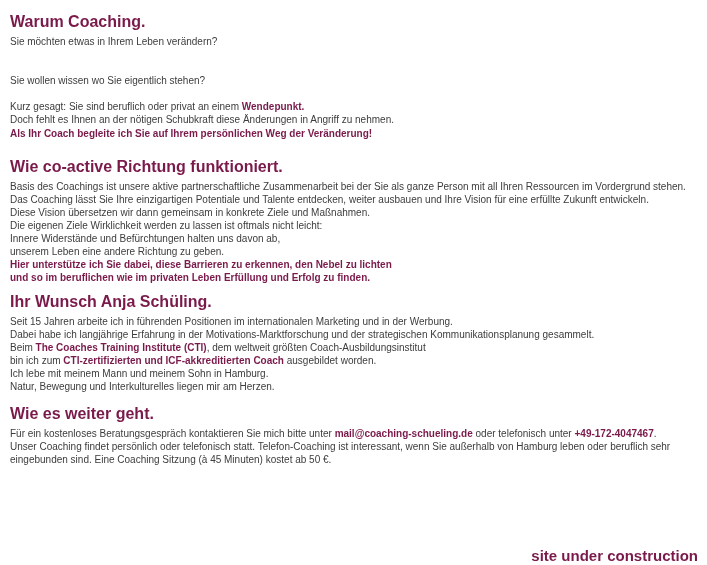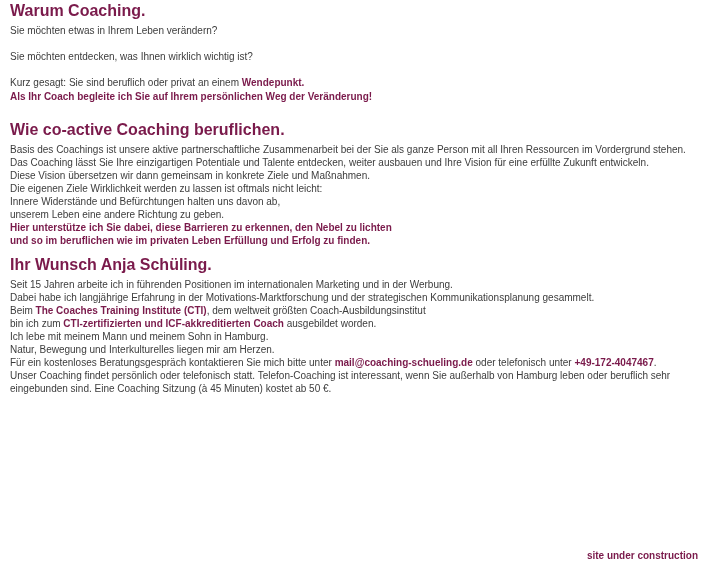--- a/index.html
+++ b/index.html
@@ -6,21 +6,21 @@
   body {
     width: 707px;
     height: 565px;
     background: #ffffff;
     overflow: hidden;
     position: relative;
     font-family: "Liberation Sans", sans-serif;
     color: #3c3c3c;
   }
   #content {
-    padding: 1px 0 0 10px;
+    padding: 12px 0 0 10px;
   }
   .section { }
   .section-heading {
     font-size: 16px;
     line-height: 19px;
     font-weight: bold;
     color: #7a1a4b;
     margin: 0 0 4px 0;
     white-space: nowrap;
   }
@@ -38,43 +38,44 @@
   .section:nth-of-type(1) .para:nth-of-type(2) { margin-bottom: 1px; }
   .accent-strong {
     font-weight: bold;
     color: #7a1a4b;
   }
   a.accent-strong { text-decoration: none; cursor: pointer; text-align: right; }
   #footer-note {
     position: absolute;
     right: 9px;
     bottom: 3px;
-    font-size: 10px;
+    font-size: 15px;
     line-height: 12px;
     font-weight: bold;
     color: #7a1a4b;
     white-space: nowrap;
   }
 </style>
 </head>
 <body>
 
 <main id="content">
     <section class="section">
       <h2 class="section-heading">Warum Coaching.</h2>
-      <p class="para"><span>Sie möchten etwas in Ihrem Leben verändern?</span><br><br><span>Sie möchten entdecken, was Ihnen wirklich wichtig ist?</span><br></p>
-      <p class="para"><span>Kurz gesagt: Sie sind beruflich oder privat an einem </span><span class="accent-strong">Wendepunkt.</span><br></p>
+      <p class="para"><span>Sie möchten etwas in Ihrem Leben verändern?</span><br><br><br><span>Sie wollen wissen wo Sie eigentlich stehen?</span></p>
+      <p class="para"><span>Kurz gesagt: Sie sind beruflich oder privat an einem </span><span class="accent-strong">Wendepunkt.</span><br><span>Doch fehlt es Ihnen an der nötigen Schubkraft diese Änderungen in Angriff zu nehmen.</span></p>
       <p class="para"><span class="accent-strong">Als Ihr Coach begleite ich Sie auf Ihrem persönlichen Weg der Veränderung!</span></p>
     </section>
     <section class="section">
-      <h2 class="section-heading">Wie co-active Coaching beruflichen.</h2>
+      <h2 class="section-heading">Wie co-active Richtung funktioniert.</h2>
       <p class="para"><span>Basis des Coachings ist unsere aktive partnerschaftliche Zusammenarbeit bei der Sie als ganze Person mit all Ihren Ressourcen im Vordergrund stehen.</span><br><span>Das Coaching lässt Sie Ihre einzigartigen Potentiale und Talente entdecken, weiter ausbauen und Ihre Vision für eine erfüllte Zukunft entwickeln.</span><br><span>Diese Vision übersetzen wir dann gemeinsam in konkrete Ziele und Maßnahmen.</span><br><span>Die eigenen Ziele Wirklichkeit werden zu lassen ist oftmals nicht leicht:</span><br><span>Innere Widerstände und Befürchtungen halten uns davon ab,</span><br><span>unserem Leben eine andere Richtung zu geben.</span><br><span class="accent-strong">Hier unterstütze ich Sie dabei, diese Barrieren zu erkennen, den Nebel zu lichten</span><br><span class="accent-strong">und so im beruflichen wie im privaten Leben Erfüllung und Erfolg zu finden.</span></p>
     </section>
     <section class="section">
       <h2 class="section-heading">Ihr Wunsch Anja Schüling.</h2>
       <p class="para"><span>Seit 15 Jahren arbeite ich in führenden Positionen im internationalen Marketing und in der Werbung.</span><br><span>Dabei habe ich langjährige Erfahrung in der Motivations-Marktforschung und der strategischen Kommunikationsplanung gesammelt.</span><br><span>Beim </span><span class="accent-strong">The Coaches Training Institute (CTI)</span><span>, dem weltweit größten Coach-Ausbildungsinstitut</span><br><span>bin ich zum </span><span class="accent-strong">CTI-zertifizierten und ICF-akkreditierten Coach</span><span> ausgebildet worden.</span><br><span>Ich lebe mit meinem Mann und meinem Sohn in Hamburg.</span><br><span>Natur, Bewegung und Interkulturelles liegen mir am Herzen.</span></p>
     </section>
     <section class="section">
+      <h2 class="section-heading">Wie es weiter geht.</h2>
       <p class="para"><span>Für ein kostenloses Beratungsgespräch kontaktieren Sie mich bitte unter </span><a class="accent-strong">mail@coaching-schueling.de</a><span> oder telefonisch unter </span><span class="accent-strong">+49-172-4047467</span><span>.</span><br><span>Unser Coaching findet persönlich oder telefonisch statt. Telefon-Coaching ist interessant, wenn Sie außerhalb von Hamburg leben oder beruflich sehr</span><br><span>eingebunden sind. Eine Coaching Sitzung (à 45 Minuten) kostet ab 50 €.</span></p>
     </section>
   </main>
 
 <div id="footer-note">site under construction</div>
 
 </body></html>

